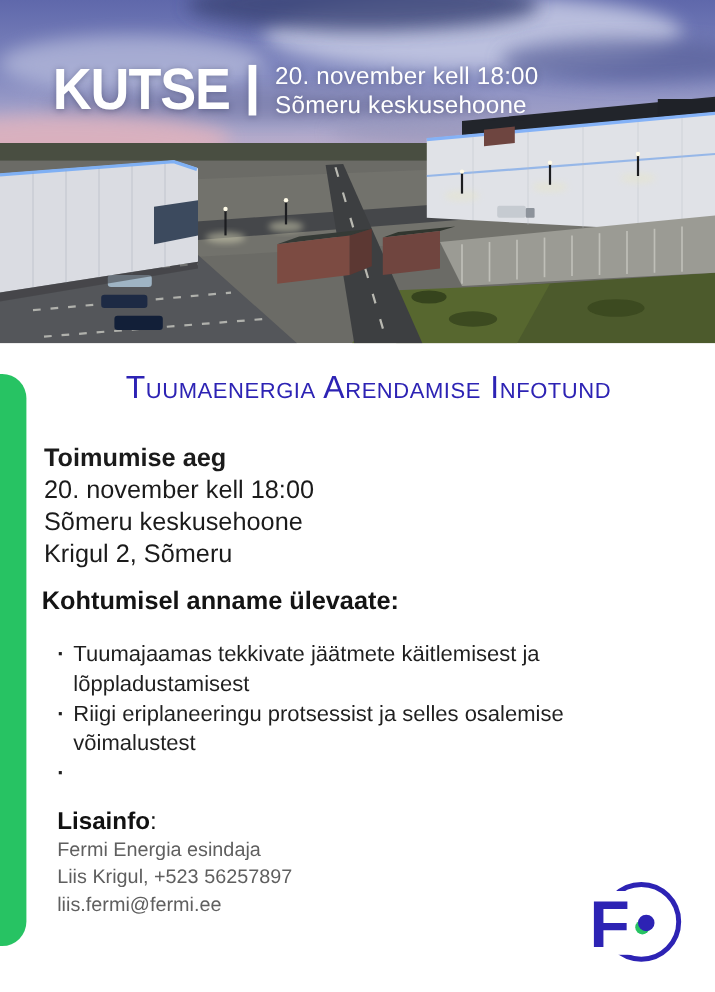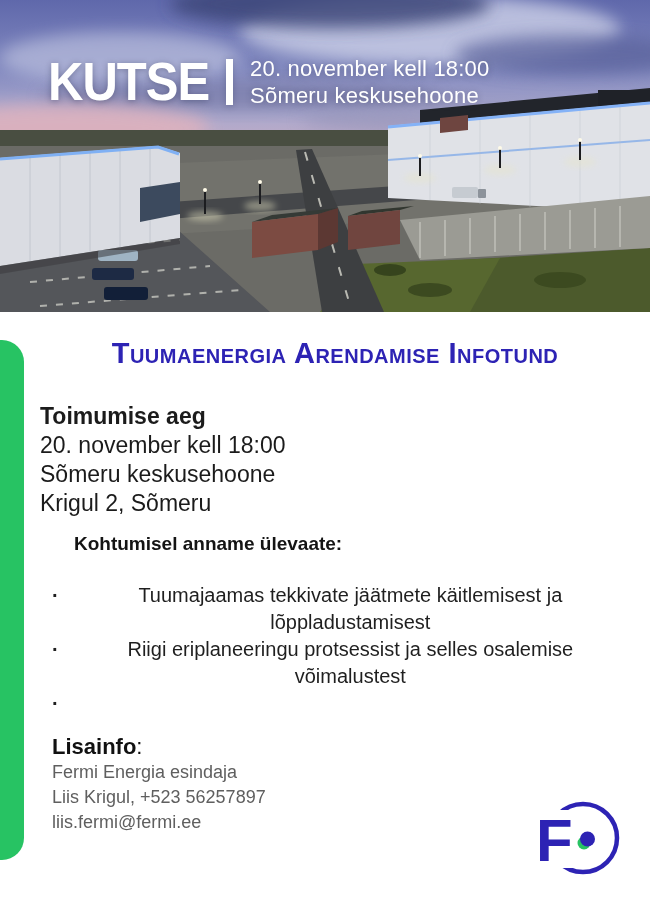--- a/index.html
+++ b/index.html
@@ -55,53 +55,52 @@
     border-radius: 0 22px 22px 0;
   }
 
   
   .page-title {
     position: absolute;
     top: 337px; left: 30px; right: 10px;
     text-align: center;
     color: #2d23b4;
     font-size: 29px;
-    font-weight: 700;
+    font-weight: 400;
     font-variant: small-caps;
     letter-spacing: .5px;
     line-height: 32px;
   }
 
   .event-block {
     position: absolute;
     top: 402px; left: 40px; right: 40px;
     font-size: 23px;
     line-height: 29px;
     color: #1b1b1b;
   }
   .event-heading { font-weight: 700; }
 
   .overview-heading {
     position: absolute;
     top: 533px; left: 38px;
-    font-size: 19px;
+    font-size: 23px;
     font-weight: 700;
     color: #141414;
-    margin-left: 36px;
   }
 
   .bullet-list {
     position: absolute;
     top: 582px; left: 52px; right: 28px;
     list-style: none;
     font-size: 20px;
     line-height: 27px;
     color: #1f1f1f;
   }
-  .bullet-item { display: flex; gap: 20px; text-align: center; }
+  .bullet-item { display: flex; gap: 8px; }
   .bullet-dot { flex: 0 0 6px; }
   .bullet-dot::before { content: "\00B7"; font-weight: 700; }
 
   .contact-block {
     position: absolute;
     top: 733px; left: 52px;
     font-size: 18px;
     line-height: 25px;
     color: #5f5f5f;
   }

